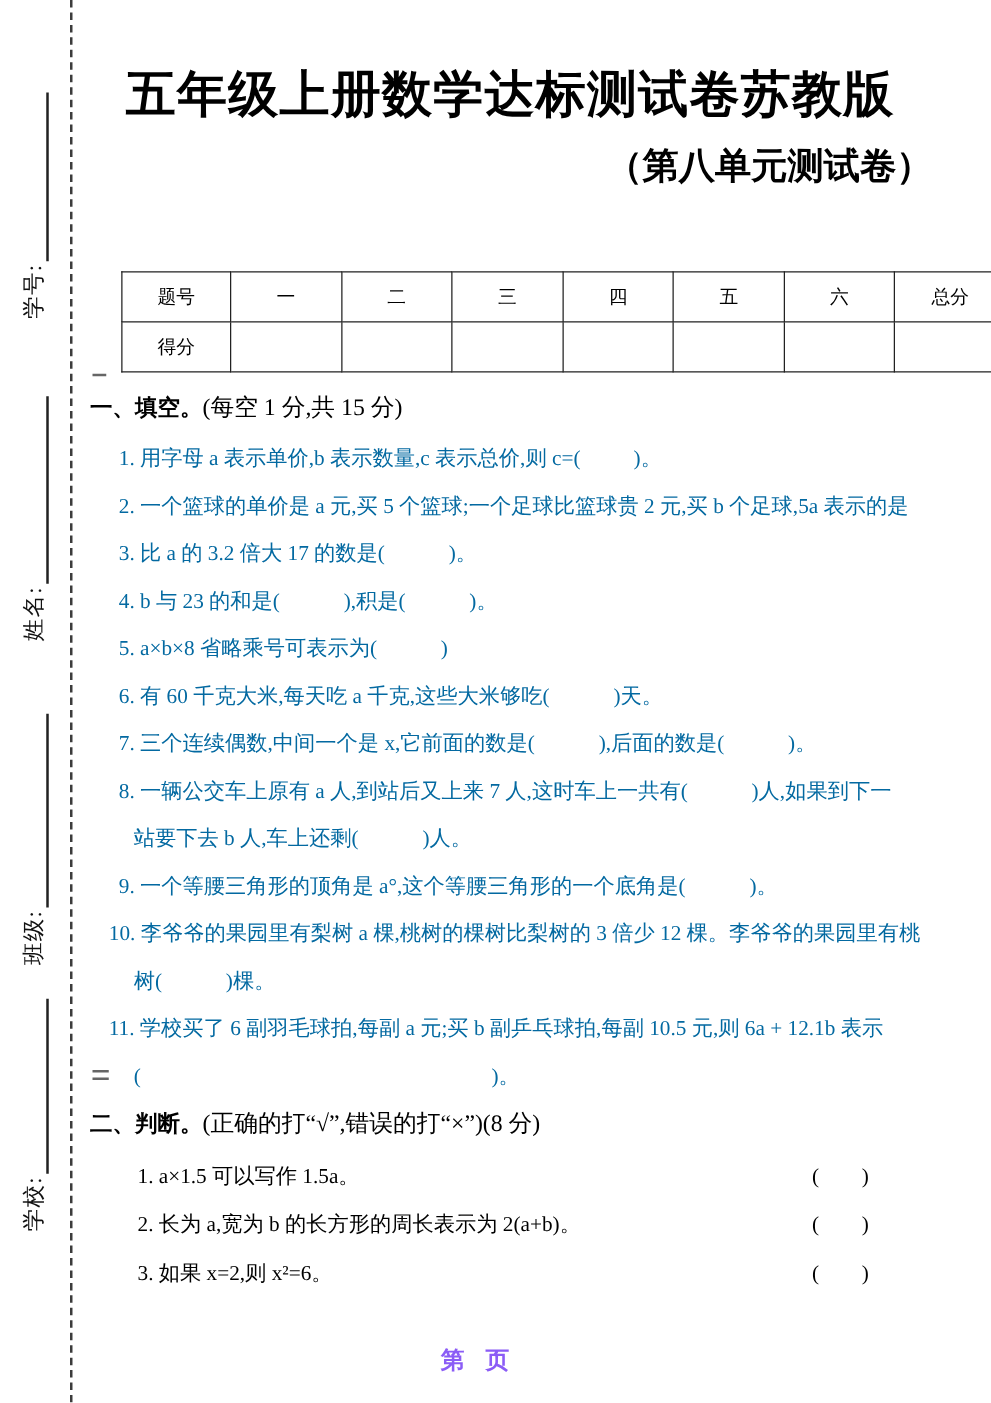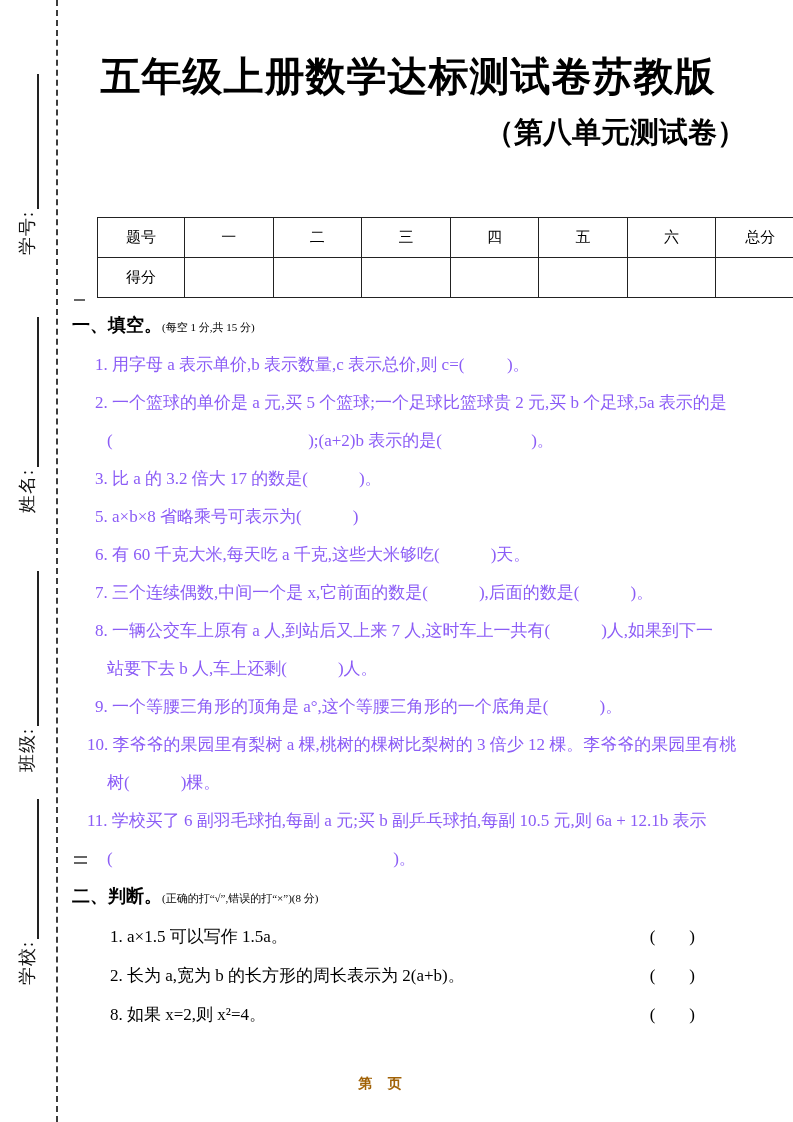--- a/index.html
+++ b/index.html
@@ -35,31 +35,31 @@
   }
   table.score{
     margin:64px 0 0 27px;border-collapse:collapse;table-layout:fixed;
     width:708px;font-size:15px;color:#000;
   }
   table.score td{
     border:1.6px solid #222;height:39px;text-align:center;padding:0;
     font-family:"Liberation Serif","DejaVu Serif",serif;
   }
   .sec-heading{margin:15px 0 0 2px;font-size:18px;font-weight:bold;color:#000;white-space:pre-wrap;}
-  .sec-note{font-weight:normal;font-size:11px;}
-  .q-line{margin-top:17px;font-size:17px;line-height:21px;white-space:pre-wrap;color:#8b5cf6;}
+  .sec-note{font-weight:normal;font-size:19px;}
+  .q-line{margin-top:17px;font-size:17px;line-height:21px;white-space:pre-wrap;color:#0369a1;}
   .ind-q{margin-left:25px;}
   .ind-q2{margin-left:17px;}
   .ind-c{margin-left:37px;}
   .j-row{display:flex;justify-content:space-between;margin-top:18px;font-size:17px;line-height:21px;color:#000;}
   .j-text{margin-left:40px;white-space:pre-wrap;}
   .j-answer{margin-right:51px;white-space:pre-wrap;}
   .footer{
     position:absolute;top:1075px;left:298px;width:170px;text-align:center;
-    font-weight:bold;font-size:14px;color:#a16207;letter-spacing:6px;
+    font-weight:bold;font-size:19px;color:#8b5cf6;letter-spacing:6px;
   }
 </style>
 </head>
 <body>
 
 <div class="dashed-line"></div>
 
 <div class="fold-mark" style="left:74px;top:299px;width:11px;"></div>
 <div class="fold-mark" style="left:74px;top:856px;width:13px;"></div>
 <div class="fold-mark" style="left:74px;top:862px;width:13px;"></div>
@@ -110,22 +110,22 @@
           <td></td>
         </tr>
     </tbody>
   </table>
 
   <div class="sec-heading"><span>一、填空。</span><span class="sec-note">(每空 1 分,共 15 分)</span></div>
 
   <div id="fill-lines">
       <div class="q-line ind-q">1. 用字母 a 表示单价,b 表示数量,c 表示总价,则 c=(          )。</div>
       <div class="q-line ind-q">2. 一个篮球的单价是 a 元,买 5 个篮球;一个足球比篮球贵 2 元,买 b 个足球,5a 表示的是</div>
-      <div class="q-line ind-c">(                                              );(a+2)b 表示的是(                     )。</div>
       <div class="q-line ind-q">3. 比 a 的 3.2 倍大 17 的数是(            )。</div>
+      <div class="q-line ind-q">4. b 与 23 的和是(            ),积是(            )。</div>
       <div class="q-line ind-q">5. a×b×8 省略乘号可表示为(            )</div>
       <div class="q-line ind-q">6. 有 60 千克大米,每天吃 a 千克,这些大米够吃(            )天。</div>
       <div class="q-line ind-q">7. 三个连续偶数,中间一个是 x,它前面的数是(            ),后面的数是(            )。</div>
       <div class="q-line ind-q">8. 一辆公交车上原有 a 人,到站后又上来 7 人,这时车上一共有(            )人,如果到下一</div>
       <div class="q-line ind-c">站要下去 b 人,车上还剩(            )人。</div>
       <div class="q-line ind-q">9. 一个等腰三角形的顶角是 a°,这个等腰三角形的一个底角是(            )。</div>
       <div class="q-line ind-q2">10. 李爷爷的果园里有梨树 a 棵,桃树的棵树比梨树的 3 倍少 12 棵。李爷爷的果园里有桃</div>
       <div class="q-line ind-c">树(            )棵。</div>
       <div class="q-line ind-q2">11. 学校买了 6 副羽毛球拍,每副 a 元;买 b 副乒乓球拍,每副 10.5 元,则 6a + 12.1b 表示</div>
       <div class="q-line ind-c">(                                                                  )。</div>
@@ -136,19 +136,19 @@
   <div id="judge-items">
       <div class="j-row">
         <span class="j-text">1. a×1.5 可以写作 1.5a。</span>
         <span class="j-answer">(        )</span>
       </div>
       <div class="j-row">
         <span class="j-text">2. 长为 a,宽为 b 的长方形的周长表示为 2(a+b)。</span>
         <span class="j-answer">(        )</span>
       </div>
       <div class="j-row">
-        <span class="j-text">8. 如果 x=2,则 x²=4。</span>
+        <span class="j-text">3. 如果 x=2,则 x²=6。</span>
         <span class="j-answer">(        )</span>
       </div>
     </div>
 </div>
 
 <div class="footer">第 页</div>
 
 </body></html>

